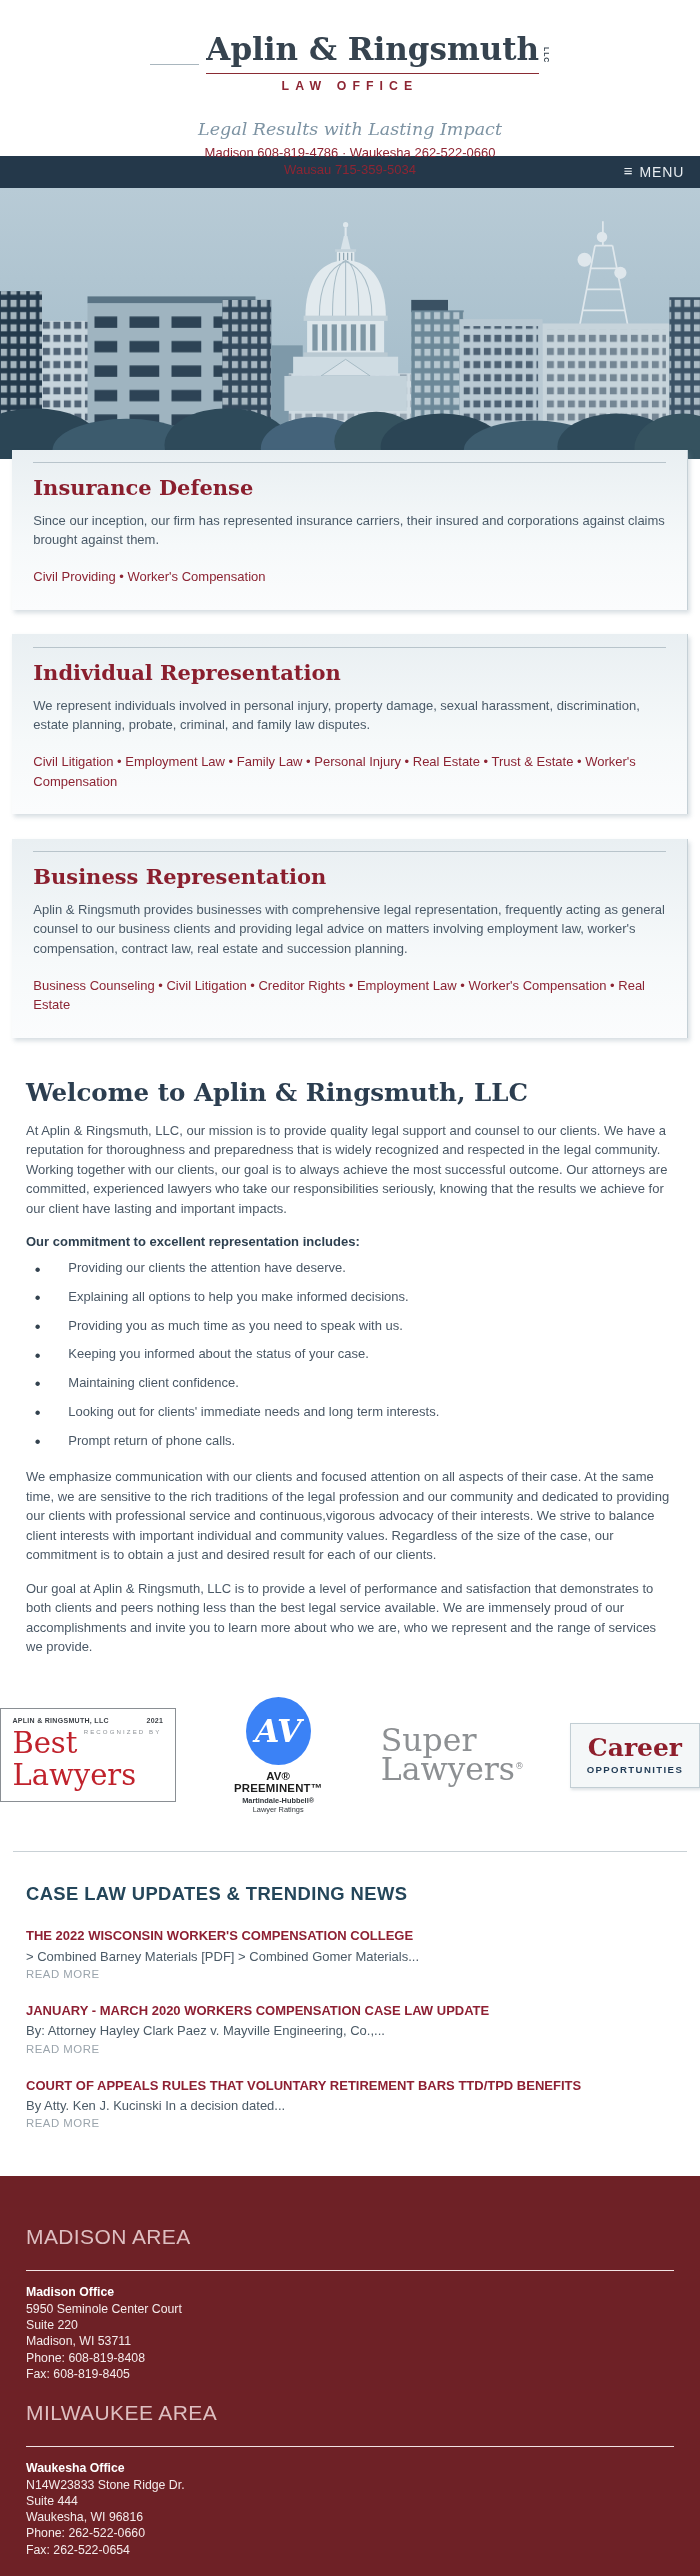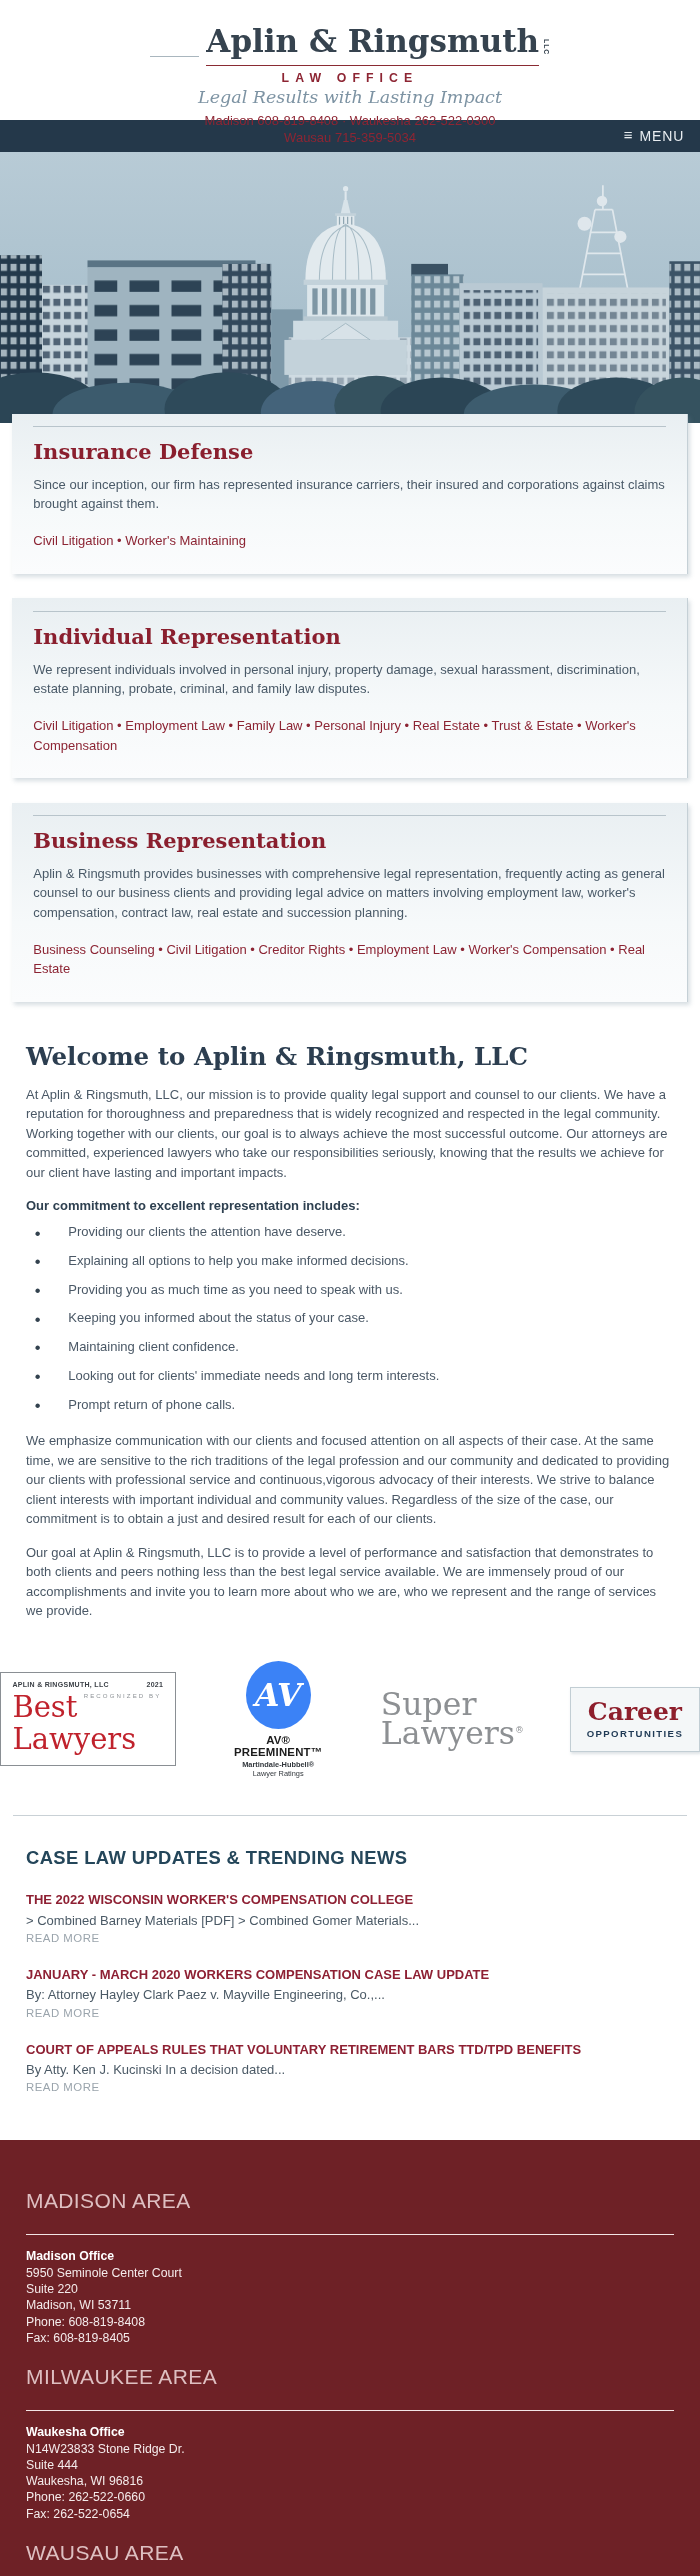--- a/index.html
+++ b/index.html
@@ -1,27 +1,27 @@
 <!DOCTYPE html>
 <html style="font-size:14px"><head>
 <meta charset="utf-8">
 <style>
   * { margin:0; padding:0; box-sizing:border-box; }
   html,body { background:#ffffff; }
   body { width:700px; margin:0 auto; font-family:"Liberation Sans", sans-serif; color:#4a5866; }
 
   
-  .site-header { height:120px; padding-top:26px; text-align:center; background:#fff; }
+  .site-header { height:156px; padding-top:34px; text-align:center; background:#fff; }
   .logo-line { display:inline-flex; align-items:flex-end; gap:7px; }
   .logo-rule-left { width:49px; height:0.9px; background:#a9b6be; margin-bottom:8.8px; }
   .logo-main { font-family:"DejaVu Serif", serif; font-size:31px; font-weight:700; color:#36434f; line-height:1;
                border-bottom:0.9px solid #8a2b33; padding-bottom:7.9px; }
   .logo-llc { font-size:7px; font-weight:700; color:#36434f; letter-spacing:0.9px; writing-mode:vertical-rl; margin-bottom:10.5px; margin-left:-3.5px; }
   .logo-lawoffice { margin-top:5.3px; font-size:12.3px; font-weight:700; letter-spacing:6.1px; color:#8d2533; }
-  .tagline { margin-top:2px; font-family:"DejaVu Serif", serif; font-style:italic; font-size:17.5px; color:#7d93a3; }
+  .tagline { margin-top:26px; font-family:"DejaVu Serif", serif; font-style:italic; font-size:17.5px; color:#7d93a3; }
   .phones { margin-top:4.4px; font-size:13px; color:#8d2533; line-height:1.35; }
 
   
   .menu-bar { height:31.5px; background:#24384a; display:flex; align-items:center; justify-content:flex-end; padding:0 15.8px; }
   .menu-btn { display:flex; align-items:center; gap:6.1px; color:#e8edf1; font-size:14px; letter-spacing:0.9px; cursor:pointer; }
   .menu-btn .burger { font-size:15px; line-height:1; position:relative; top:-0.9px; }
 
   
   .hero { display:block; width:700px; height:271px; }
 
@@ -86,21 +86,21 @@
 
 <header class="site-header">
   <div class="logo-line">
     <span class="logo-rule-left"></span>
     <span class="logo-main">Aplin &amp; Ringsmuth</span>
     <span class="logo-llc">LLC</span>
   </div>
   <div class="logo-lawoffice">LAW OFFICE</div>
   <div class="tagline">Legal Results with Lasting Impact</div>
   <div class="phones">
-    <div>Madison 608-819-8408 · Waukesha 262-522-0300</div>
+    <div>Madison 608-819-4786 · Waukesha 262-522-0660</div>
     <div>Wausau 715-359-5034</div>
   </div>
 </header>
 
 <nav class="menu-bar">
   <div class="menu-btn">
     <span class="burger">≡</span>
     <span>MENU</span>
   </div>
 </nav>
@@ -193,21 +193,21 @@
     <ellipse cx="780" cy="298" rx="55" ry="40" fill="#35525f"></ellipse>
   </g>
 </svg>
 
 <section class="cards">
 
   <article class="card">
     <div class="card-rule"></div>
     <h2>Insurance Defense</h2>
     <p>Since our inception, our firm has represented insurance carriers, their insured and corporations against claims brought against them.</p>
-    <a class="card-links">Civil Litigation • Worker's Maintaining</a>
+    <a class="card-links">Civil Providing • Worker's Compensation</a>
   </article>
 
   <article class="card">
     <div class="card-rule"></div>
     <h2>Individual Representation</h2>
     <p>We represent individuals involved in personal injury, property damage, sexual harassment, discrimination, estate planning, probate, criminal, and family law disputes.</p>
     <a class="card-links">Civil Litigation • Employment Law • Family Law • Personal Injury • Real Estate • Trust &amp; Estate • Worker's Compensation</a>
   </article>
 
   <article class="card">

